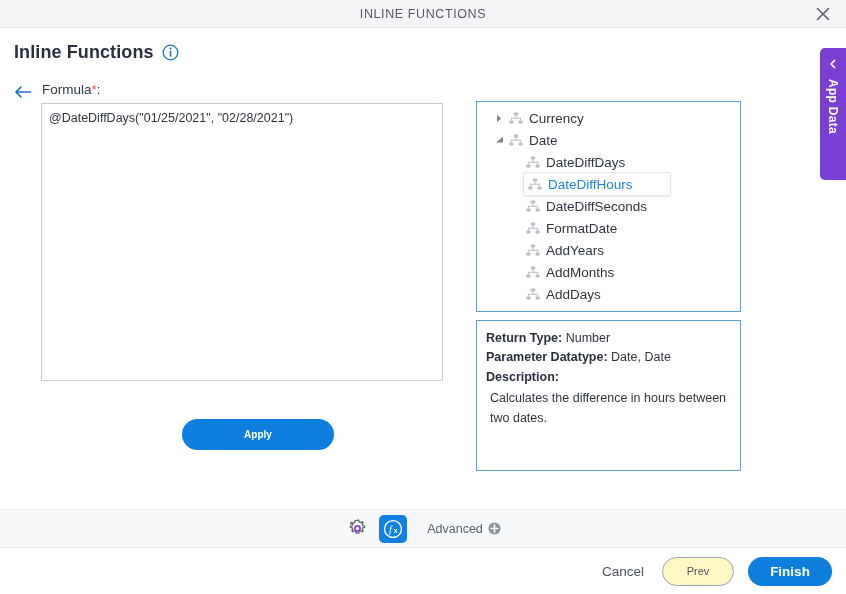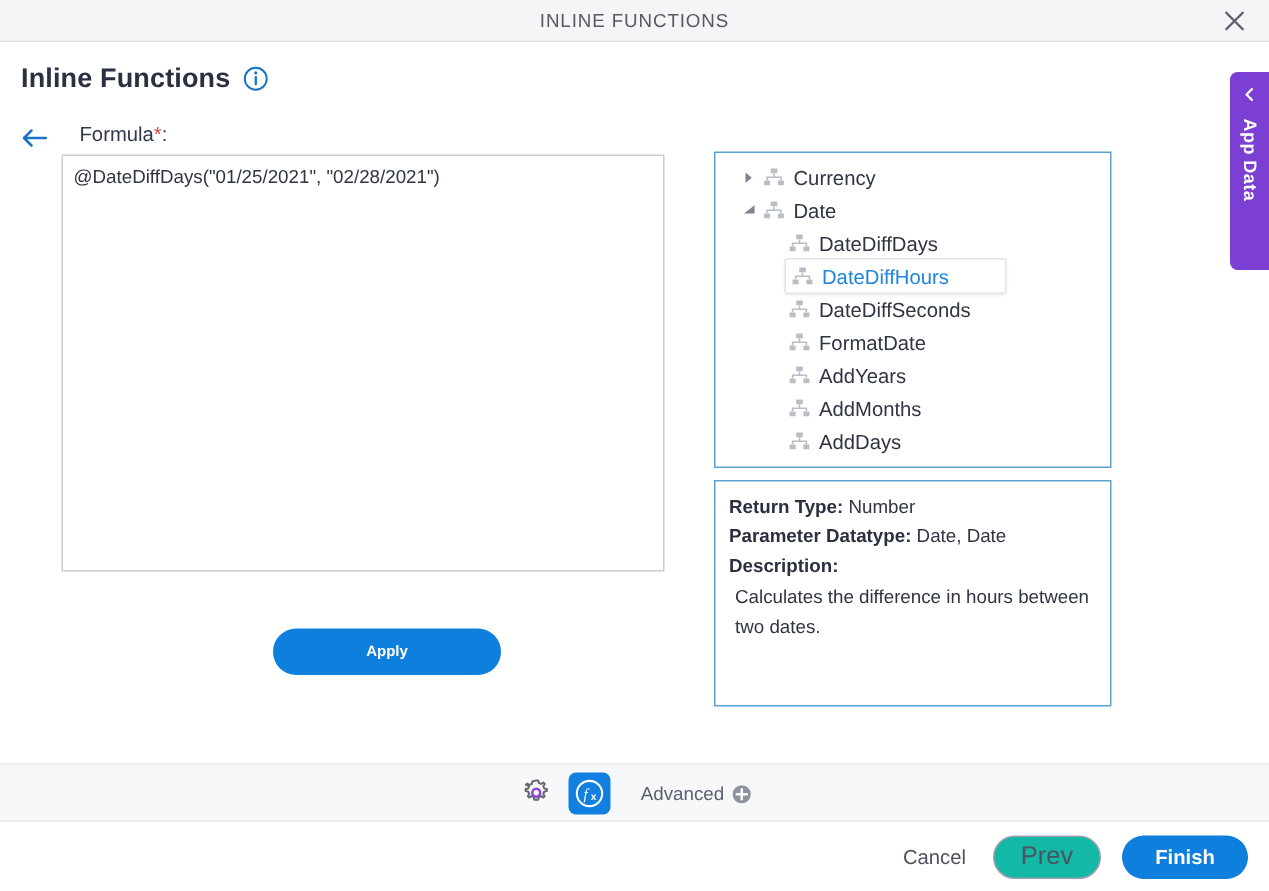--- a/index.html
+++ b/index.html
@@ -50,21 +50,21 @@
     display: inline-flex; align-items: center; justify-content: center;
   }
 
   
   .back-arrow {
     position: absolute; left: 14px; top: 84px;
     width: 18px; height: 16px; cursor: pointer;
     color: #1a73c8;
   }
   .formula-label {
-    position: absolute; left: 53px; top: 82px;
+    position: absolute; left: 42px; top: 82px;
     font-size: 13.5px; color: #31384a; text-align: center;
   }
   .req-star { color: #d9534f; }
 
   
   .formula-box {
     position: absolute; left: 41px; top: 103px;
     width: 402px; height: 278px;
     border: 1px solid #c9cdd4;
     background: #ffffff;
@@ -172,21 +172,21 @@
     gap: 10px;
   }
   .gear-btn { width: 24px; height: 24px; cursor: pointer; display:flex; align-items:center; justify-content:center;}
   .fx-btn {
     width: 28px; height: 28px;
     background: #1180e0; border-radius: 5px;
     display: flex; align-items: center; justify-content: center;
     cursor: pointer;
   }
   .advanced-wrap {
-    display: flex; align-items: flex-end; gap: 5px;
+    display: flex; align-items: flex-start; gap: 5px;
     margin-left: 10px; cursor: pointer;
   }
   .advanced-label { font-size: 12.5px; color: #5b6170; }
   .plus-icon { width: 13px; height: 13px; display:flex; align-items:center; justify-content:center;}
 
   
   .footer {
     position: absolute; left: 0; top: 548px;
     width: 846px; height: 46px;
     display: flex; align-items: center; justify-content: flex-end;
@@ -194,23 +194,23 @@
     background: #ffffff;
   }
   .btn-cancel {
     background: none; border: none;
     font-size: 13.5px; color: #4c525f; cursor: pointer;
     font-family: "Liberation Sans", sans-serif;
     padding: 6px 4px;
   }
   .btn-prev {
     width: 72px; height: 29px;
-    background: #14b8a6; color: #4c525f;
+    background: #fef9c3; color: #4c525f;
     border: 1px solid #9ba1ad; border-radius: 15px;
-    font-size: 17px; cursor: pointer;
+    font-size: 11px; cursor: pointer;
     font-family: "Liberation Sans", sans-serif;
   }
   .btn-finish {
     width: 84px; height: 29px;
     background: #0e7fdd; color: #ffffff;
     border: none; border-radius: 15px;
     font-size: 13.5px; font-weight: bold; cursor: pointer;
     font-family: "Liberation Sans", sans-serif;
   }
 </style>

